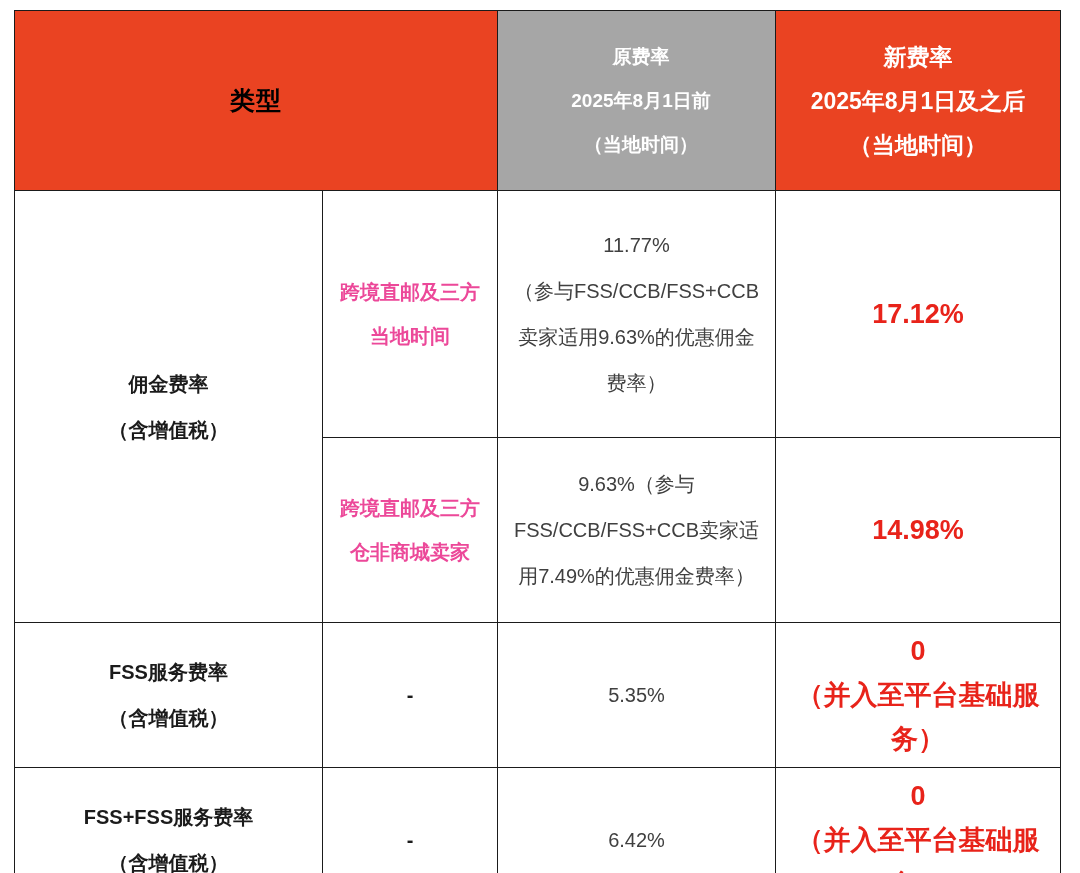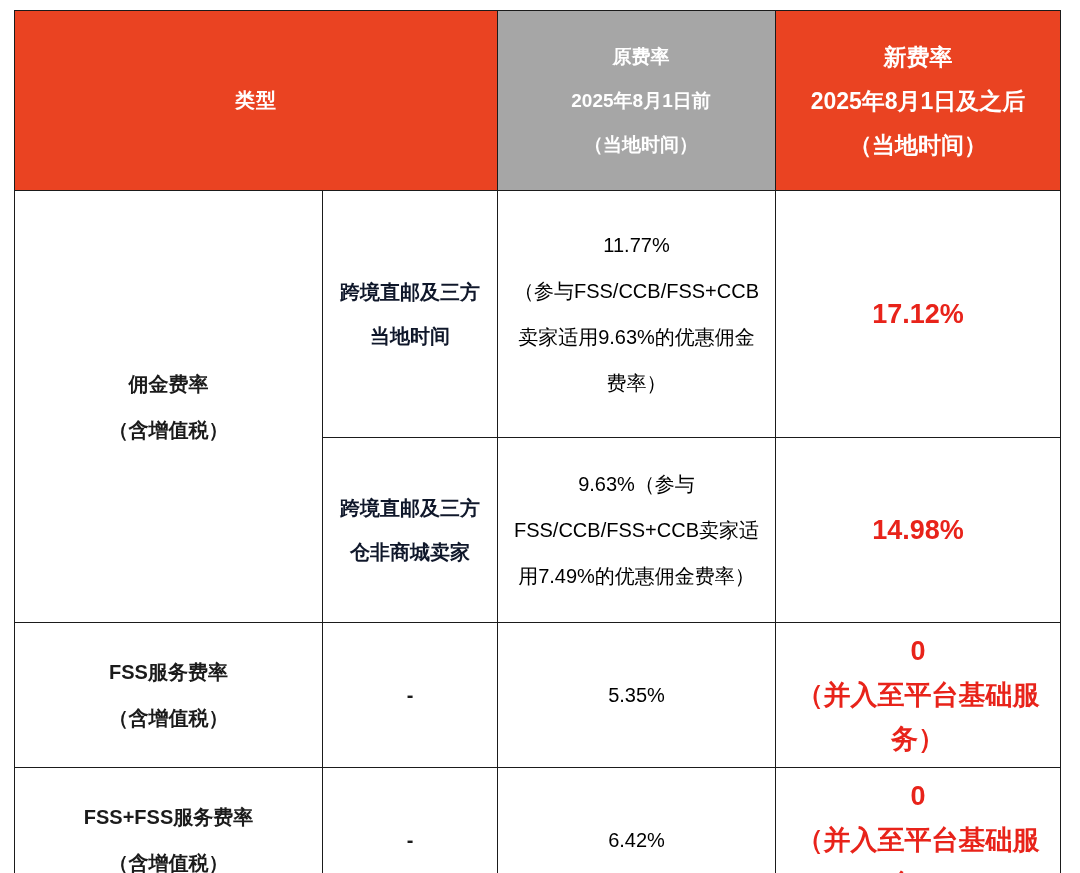--- a/index.html
+++ b/index.html
@@ -31,23 +31,23 @@
     box-sizing: border-box;
   }
   
   col.c1 { width: 308px; }
   col.c2 { width: 175px; }
   col.c3 { width: 278px; }
   col.c4 { width: 285px; }
 
   .hdr-type {
     background: #ea4322;
-    color: #ffffff;
+    color: #000000;
     font-weight: bold;
-    font-size: 20px;
+    font-size: 25px;
     letter-spacing: 1px;
   }
   .hdr-old {
     background: #a6a6a6;
     color: #ffffff;
     font-weight: bold;
     font-size: 19px;
     line-height: 44px;
   }
   .hdr-new {
@@ -61,26 +61,26 @@
 
   .cell-label {
     font-weight: bold;
     font-size: 20px;
     color: #1b1b1b;
     line-height: 46px;
   }
   .cell-sub {
     font-weight: bold;
     font-size: 20px;
-    color: #0f172a;
+    color: #ec4899;
     line-height: 44px;
   }
   .cell-plain {
     font-size: 20px;
-    color: #000000;
+    color: #404040;
     line-height: 46px;
   }
   .cell-red {
     font-weight: bold;
     font-size: 27px;
     color: #e8231a;
     line-height: 44px;
   }
   .cell-dash {
     font-weight: bold;

